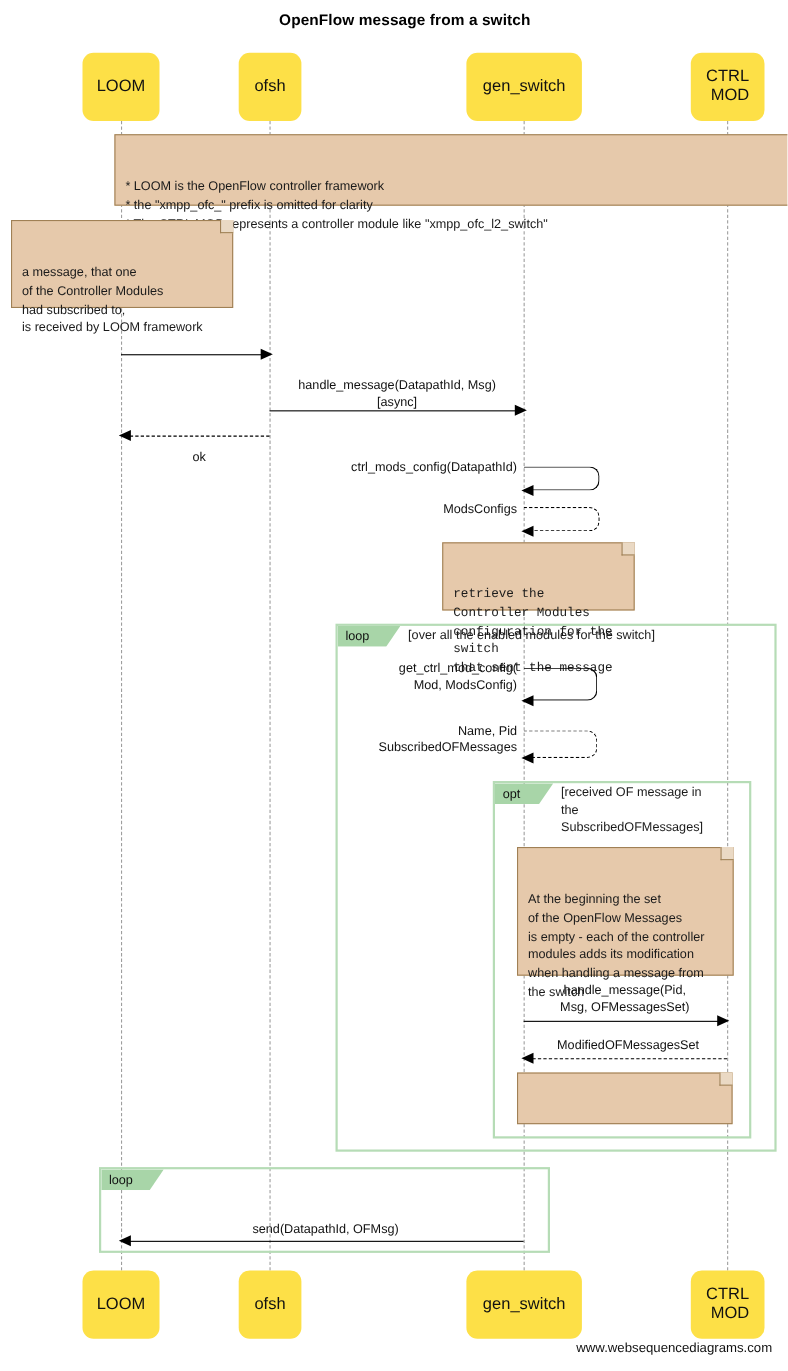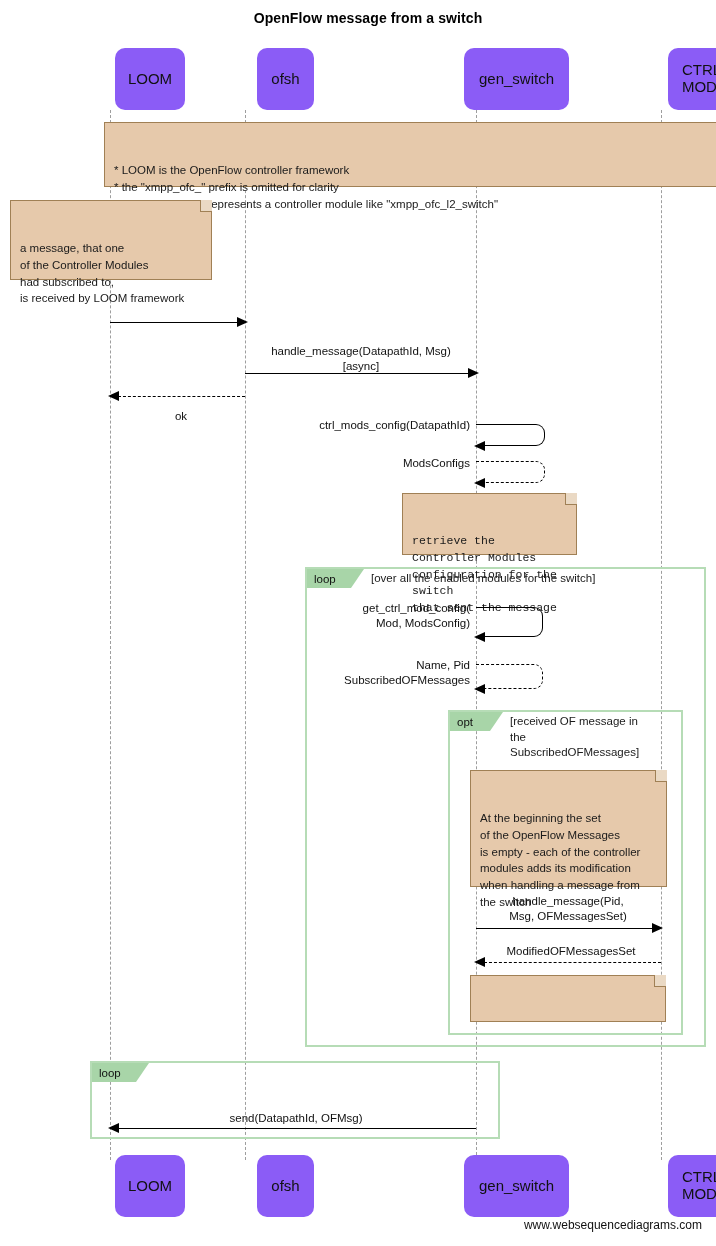--- a/index.html
+++ b/index.html
@@ -28,32 +28,31 @@
     text-align: center;
     font-size: 14px;
     font-weight: bold;
     color: #000000;
     letter-spacing: 0.1px;
     padding-left: 10px;
   }
   
   .participant {
     position: absolute;
-    background: #8b5cf6;
+    background: #fde047;
     border-radius: 10px;
     display: flex;
     align-items: center;
     justify-content: center;
-    text-align: left;
+    text-align: right;
     font-size: 15px;
     color: #111111;
     line-height: 1.12;
     box-sizing: border-box;
     padding: 2px 4px;
-    margin-left: 40px;
   }
   
   .lifeline {
     position: absolute;
     width: 0;
     border-left: 1px dashed #9e9e9e;
   }
   
   .note {
     position: absolute;

